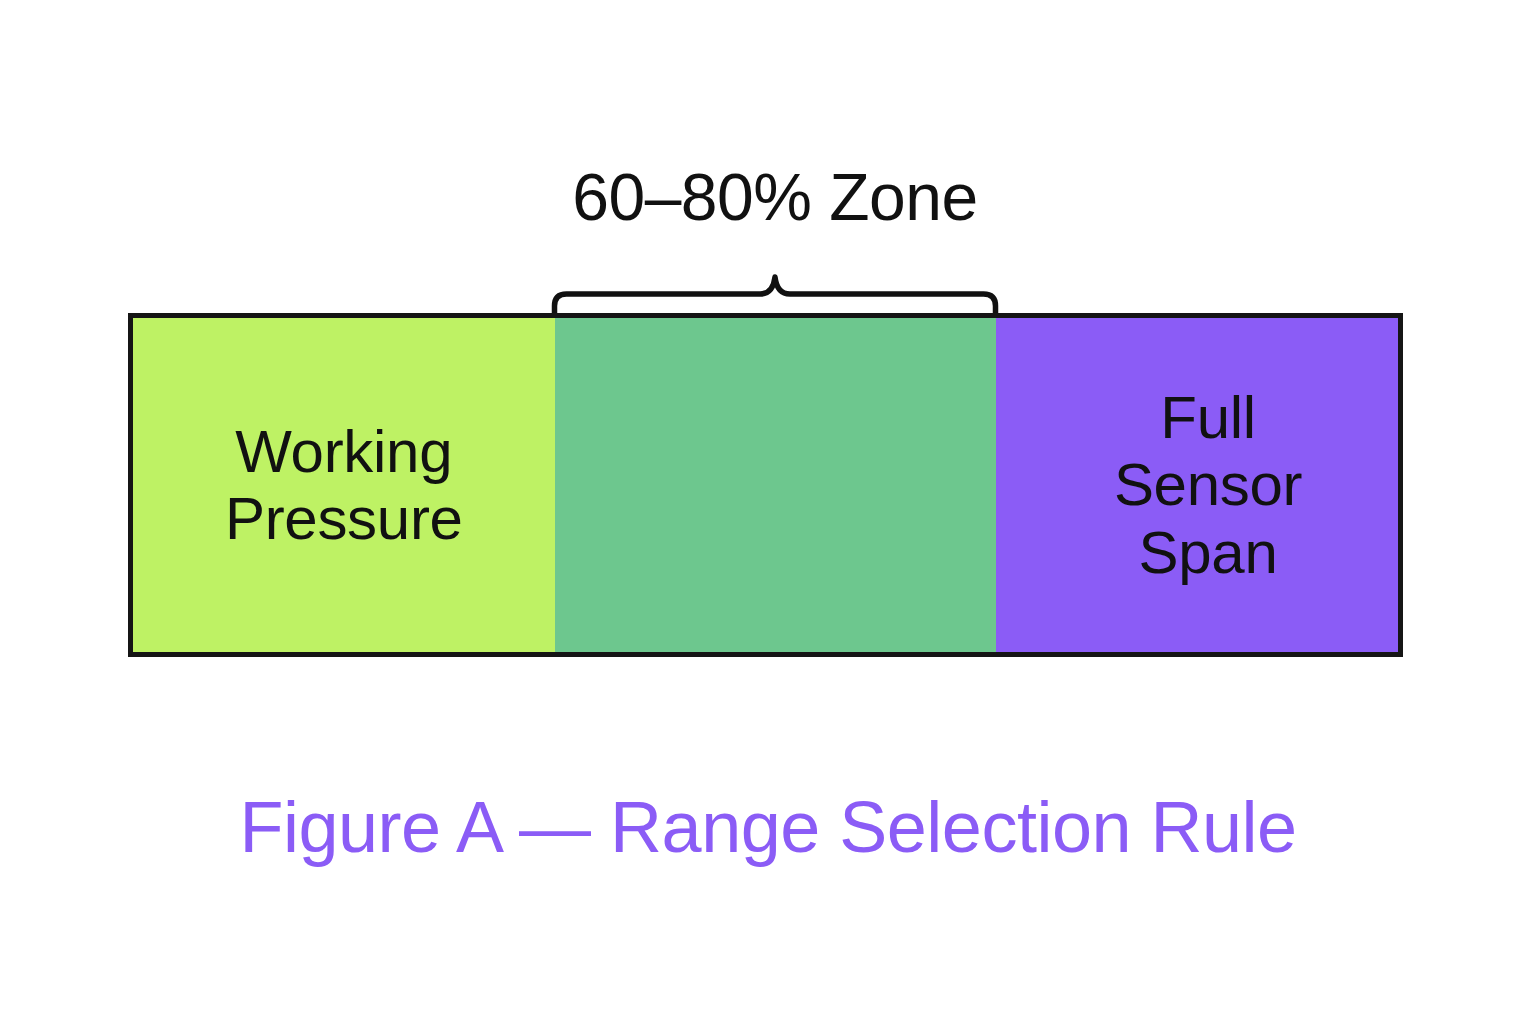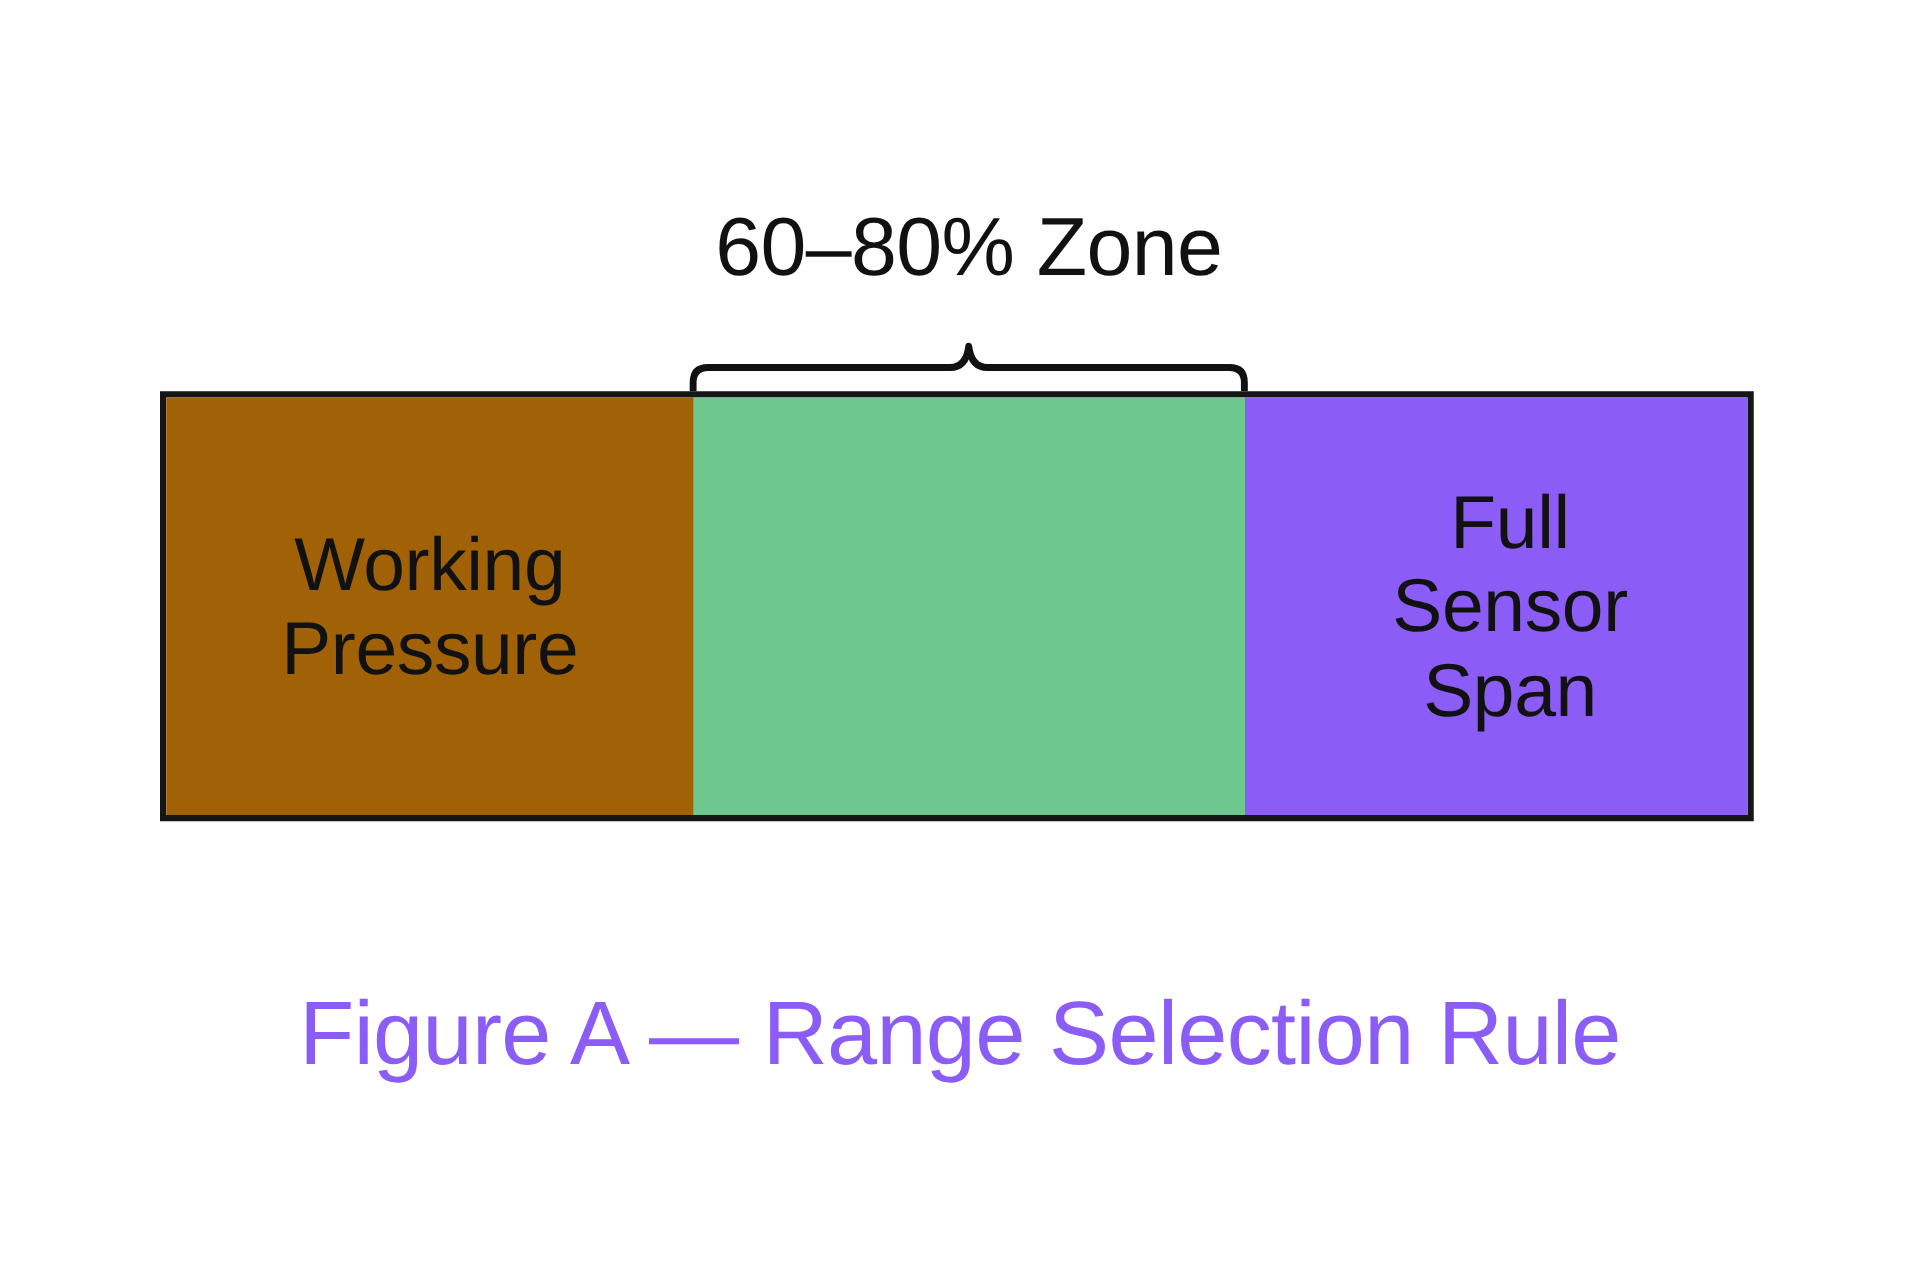--- a/index.html
+++ b/index.html
@@ -131,21 +131,21 @@
                  Q 225 24 238 24
                  L 431.5 24
                  Q 443.5 24 443.5 36
                  L 443.5 48" fill="none" stroke="#111111" stroke-width="5.5" stroke-linecap="butt" stroke-linejoin="round"></path>
       </svg>
     </div>
   </div>
 
   <div class="range-bar">
 
-    <div class="bar-segment seg-working" style="background:#a16207;">
+    <div class="bar-segment seg-working" style="background:#bef264;">
       <div class="segment-label">Working
 Pressure</div>
     </div>
 
     <div class="bar-segment seg-zone" style="background:#6dc78e;">
       <div class="segment-label"></div>
     </div>
 
     <div class="bar-segment seg-span" style="background:#8b5cf6;padding-left:22px;">
       <div class="segment-label">Full

